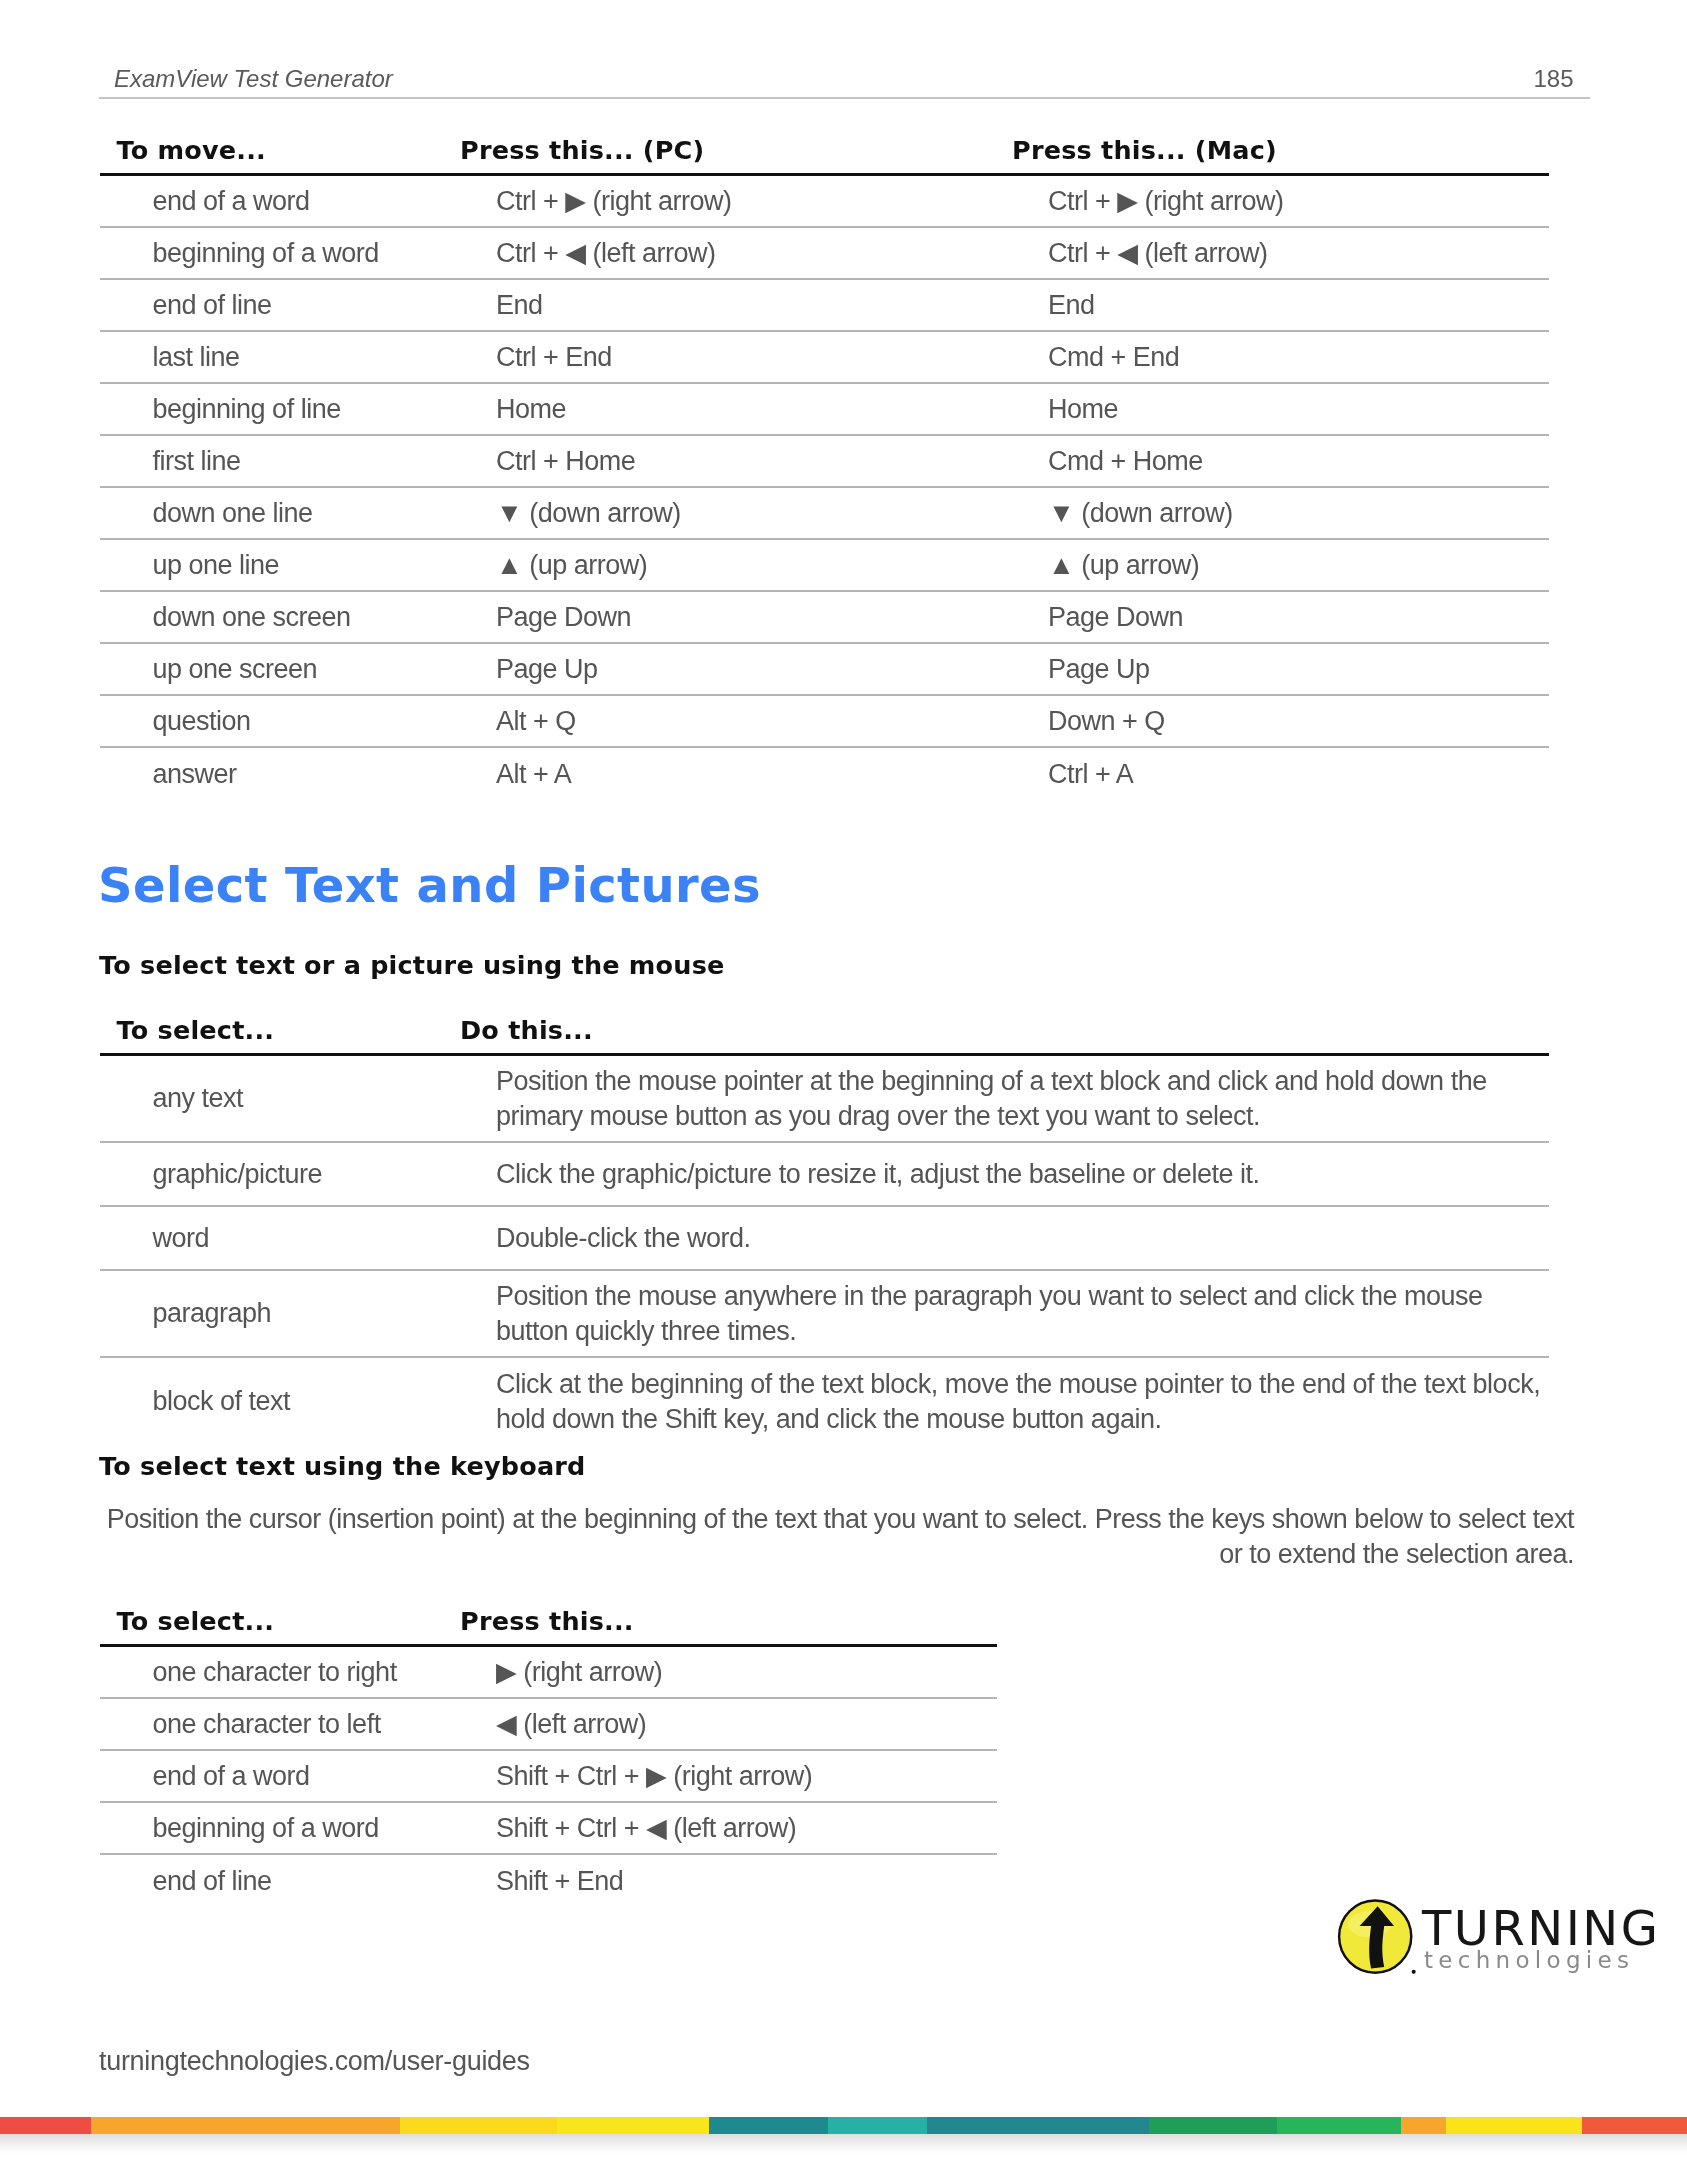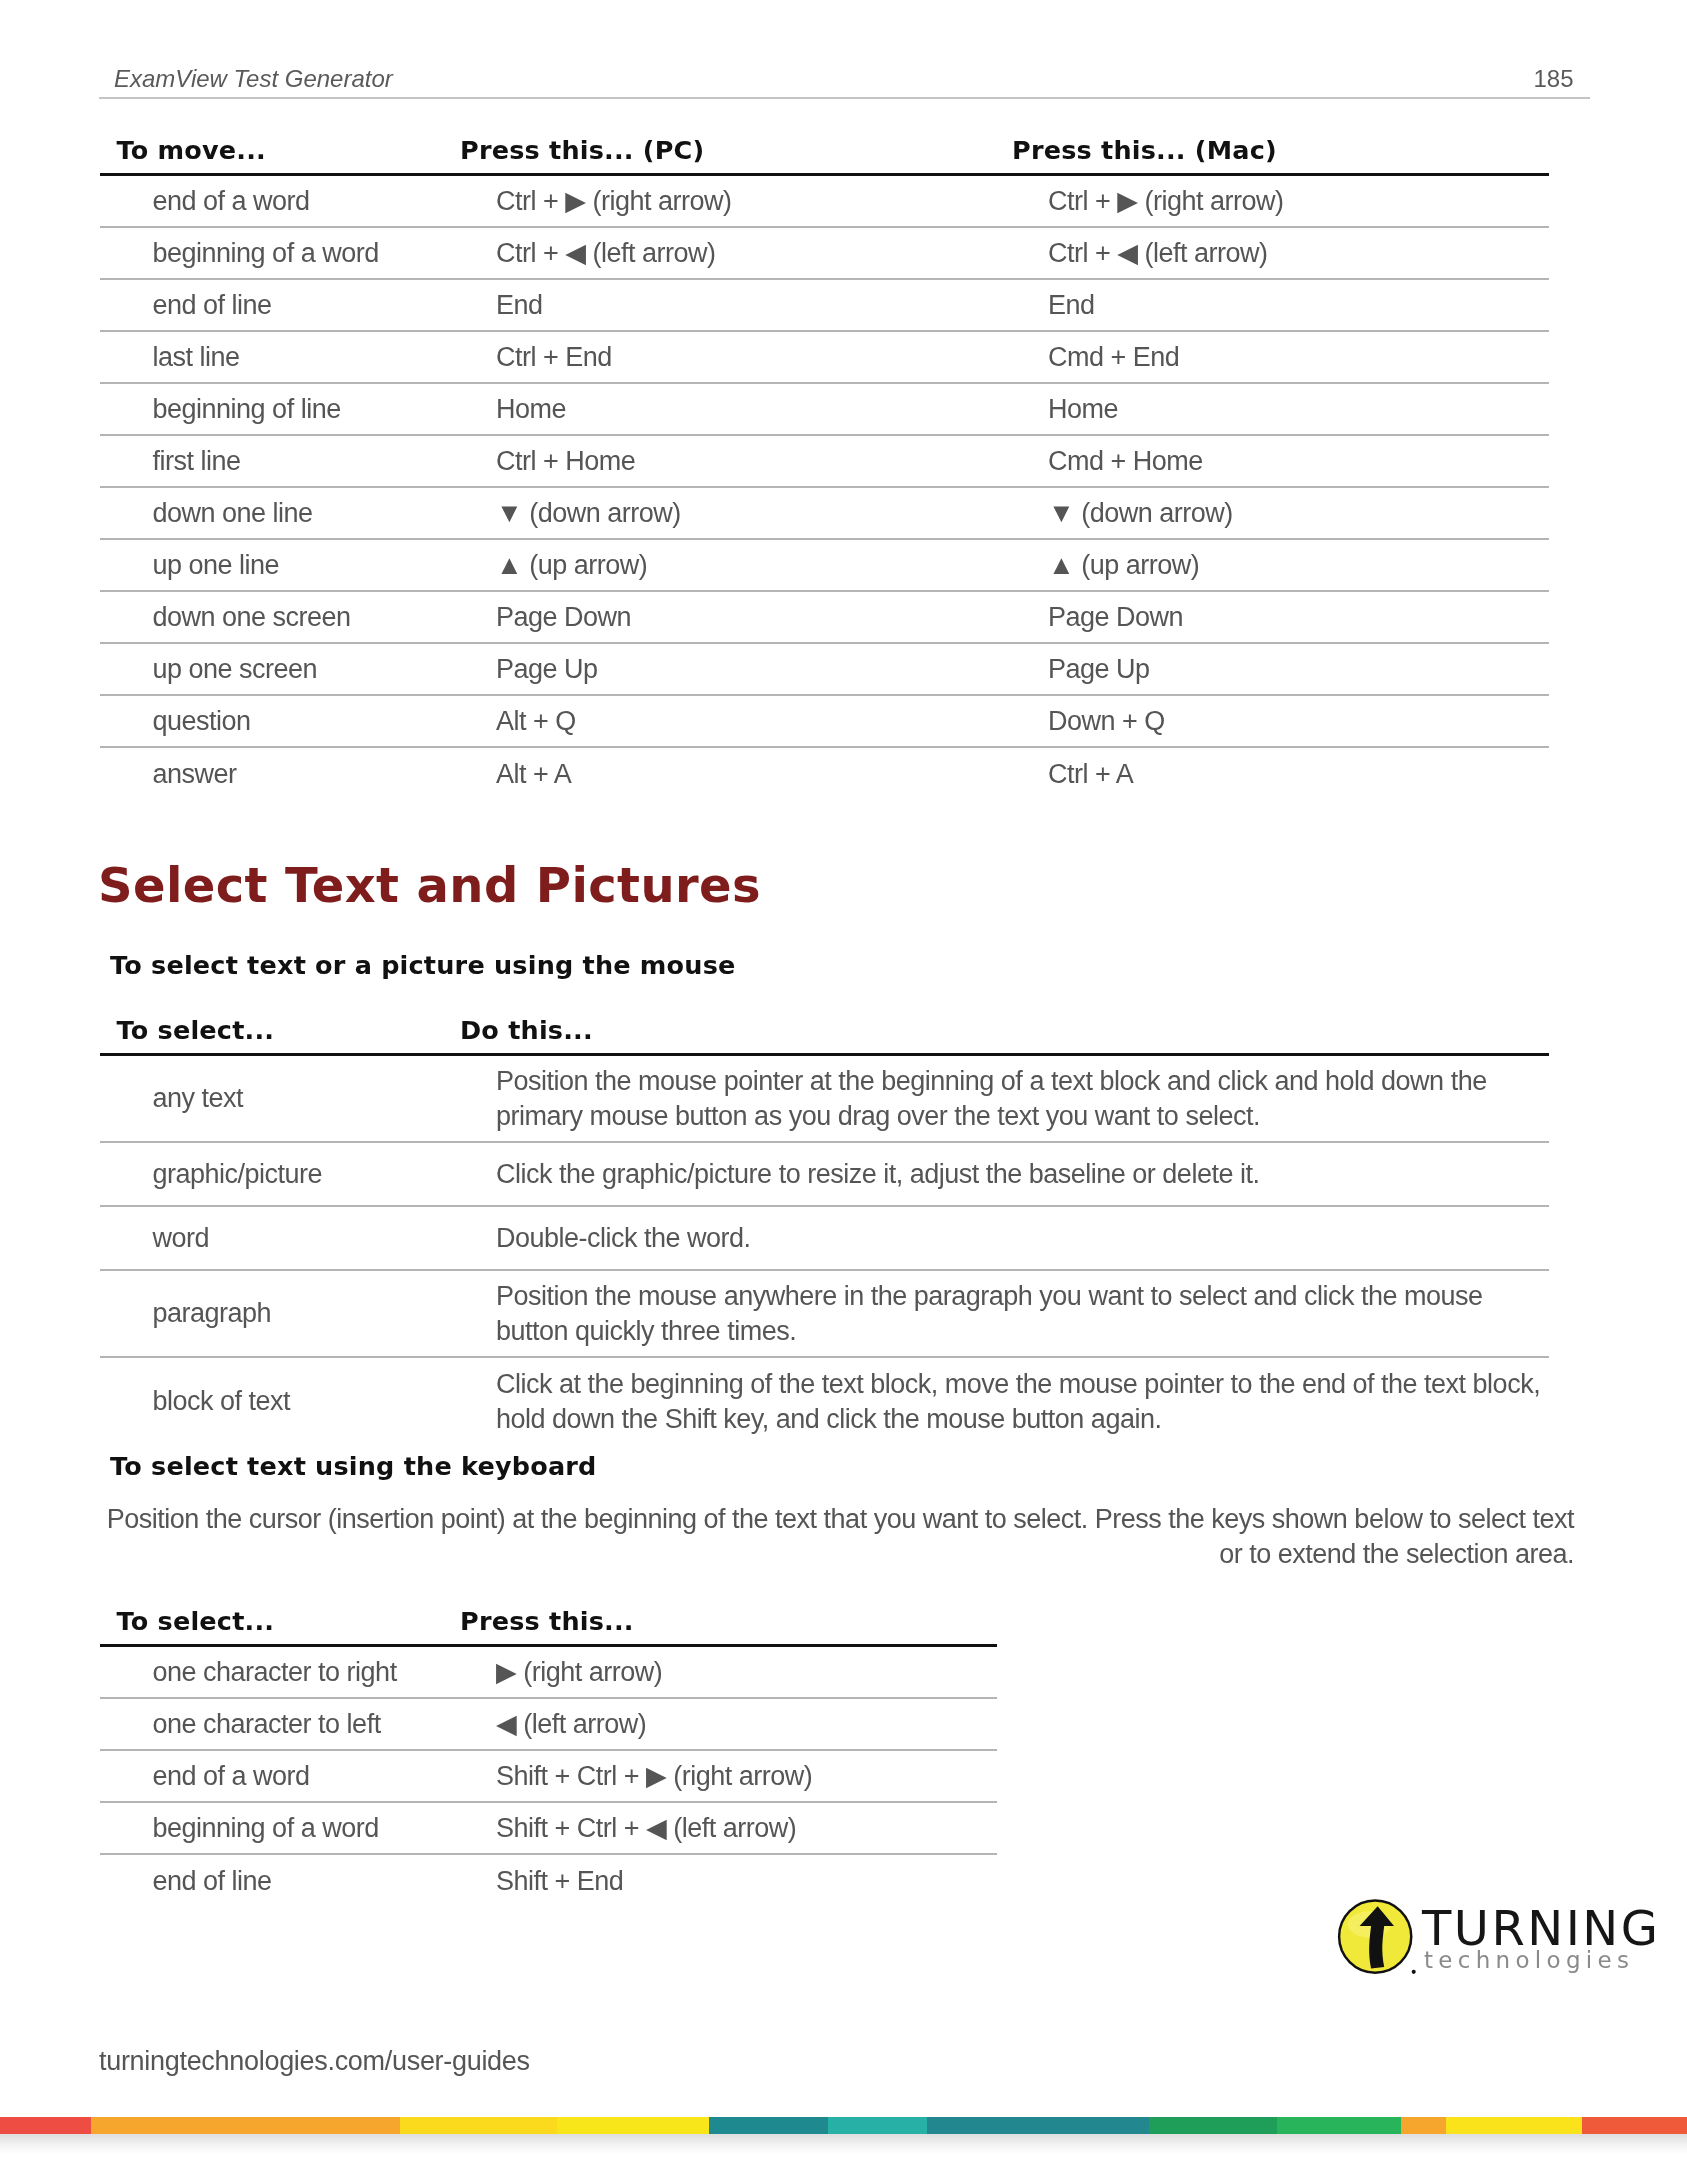--- a/index.html
+++ b/index.html
@@ -22,22 +22,22 @@
 
   
   #t1 { top: 124px; width: 1449px; }
   #t1 .thead { height: 52px; }
   #t1 .row { height: 52px; }
   #t1 .c1 { left: 16.5px; }
   #t1 .c2 { left: 360px; }
   #t1 .c3 { left: 912px; }
 
   
-  .h1 { position: absolute; left: 98px; top: 857px; font-size: 48px; font-weight: bold; color: #7f1d1d; white-space: nowrap; letter-spacing: 0.4px; }
-  .h2 { position: absolute; left: 110px; font-size: 25.5px; font-weight: bold; color: #111; white-space: nowrap; letter-spacing: 0.2px; }
+  .h1 { position: absolute; left: 98px; top: 857px; font-size: 48px; font-weight: bold; color: #3b82f6; white-space: nowrap; letter-spacing: 0.4px; }
+  .h2 { position: absolute; left: 99px; font-size: 25.5px; font-weight: bold; color: #111; white-space: nowrap; letter-spacing: 0.2px; }
   #h2-mouse { top: 950px; }
   #h2-keyboard { top: 1451px; }
 
   .para { position: absolute; left: 99px; top: 1502px; width: 1475px; font-size: 27px; line-height: 35px; color: #555555; letter-spacing: -0.5px; text-align: right; }
 
   
   #t2 { top: 1003px; width: 1449px; }
   #t2 .thead { height: 53px; }
   #t2 .row { height: 64px; }
   #t2 .row.tall { height: 87px; }

